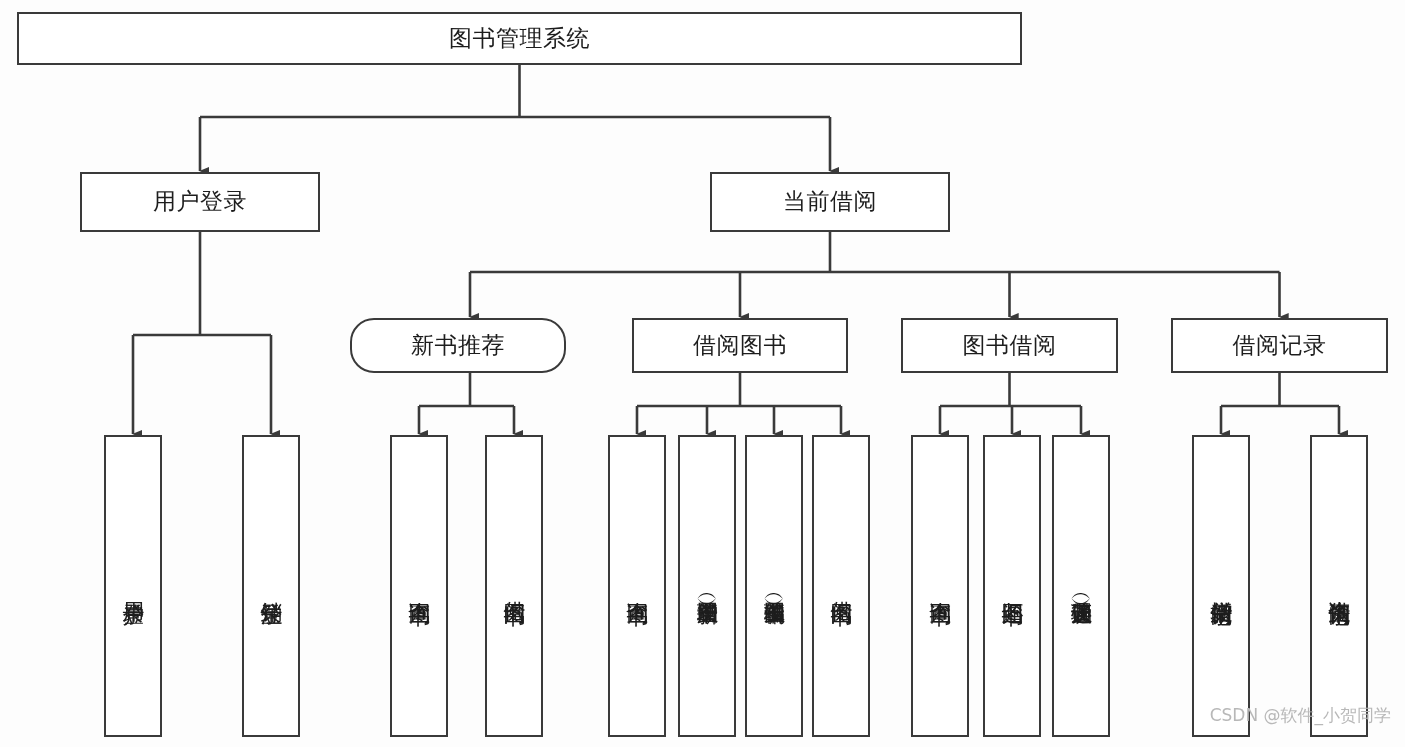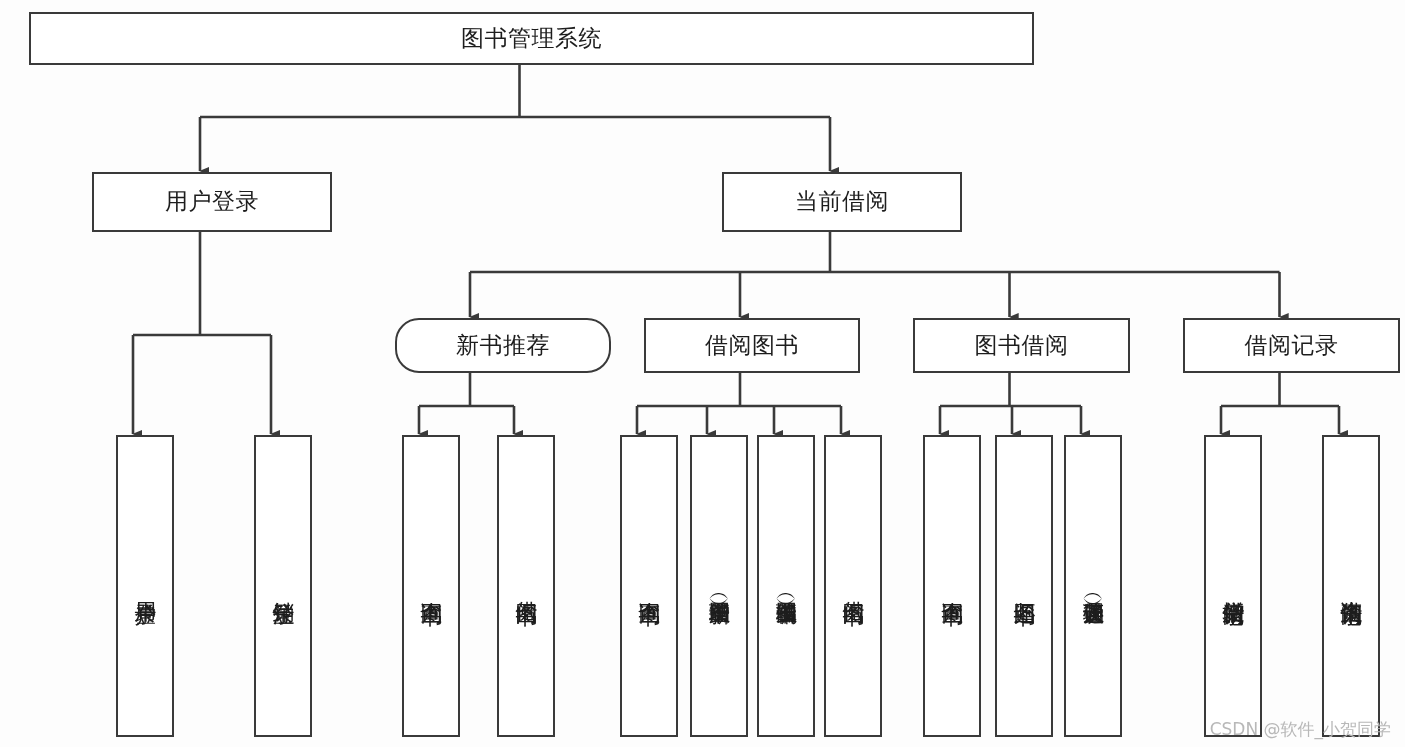--- a/index.html
+++ b/index.html
@@ -27,21 +27,20 @@
   }
   .node-box {
     position: absolute;
     box-sizing: border-box;
     background: #ffffff;
     border: 2px solid #3a3a3a;
     display: flex;
     align-items: center;
     justify-content: center;
     overflow: hidden;
-    margin-left: 12px;
   }
   .node-label-h {
     font-size: 23px;
     color: #1d1d1d;
     line-height: 1.1;
     letter-spacing: 0.5px;
     white-space: nowrap;
   }
   .node-label-v {
     font-size: 22px;
@@ -54,21 +53,21 @@
     text-align: center;
   }
   .node-label-v.tight {
     font-size: 21px;
     line-height: 1.18;
     letter-spacing: 0px;
   }
   .watermark {
     position: absolute;
     right: 14px;
-    bottom: 6px;
+    bottom: 20px;
     font-size: 17px;
     color: #b8b8b8;
     white-space: nowrap;
     user-select: none;
   }
 </style>
 </head>
 <body>
 
 <div id="canvas">
@@ -119,21 +118,21 @@
   <div id="nodes-layer">
       <div class="node-box" style="left: 17px; top: 12px; width: 1005px; height: 53px;">
         <span class="node-label-h">图书管理系统</span>
       </div>
       <div class="node-box" style="left: 80px; top: 172px; width: 240px; height: 60px;">
         <span class="node-label-h">用户登录</span>
       </div>
       <div class="node-box" style="left: 710px; top: 172px; width: 240px; height: 60px;">
         <span class="node-label-h">当前借阅</span>
       </div>
-      <div class="node-box" style="left: 383px; top: 318px; width: 216px; height: 55px; border-radius: 24px;">
+      <div class="node-box" style="left: 350px; top: 318px; width: 216px; height: 55px; border-radius: 24px;">
         <span class="node-label-h">新书推荐</span>
       </div>
       <div class="node-box" style="left: 632px; top: 318px; width: 216px; height: 55px;">
         <span class="node-label-h">借阅图书</span>
       </div>
       <div class="node-box" style="left: 901px; top: 318px; width: 217px; height: 55px;">
         <span class="node-label-h">图书借阅</span>
       </div>
       <div class="node-box" style="left: 1171px; top: 318px; width: 217px; height: 55px;">
         <span class="node-label-h">借阅记录</span>

